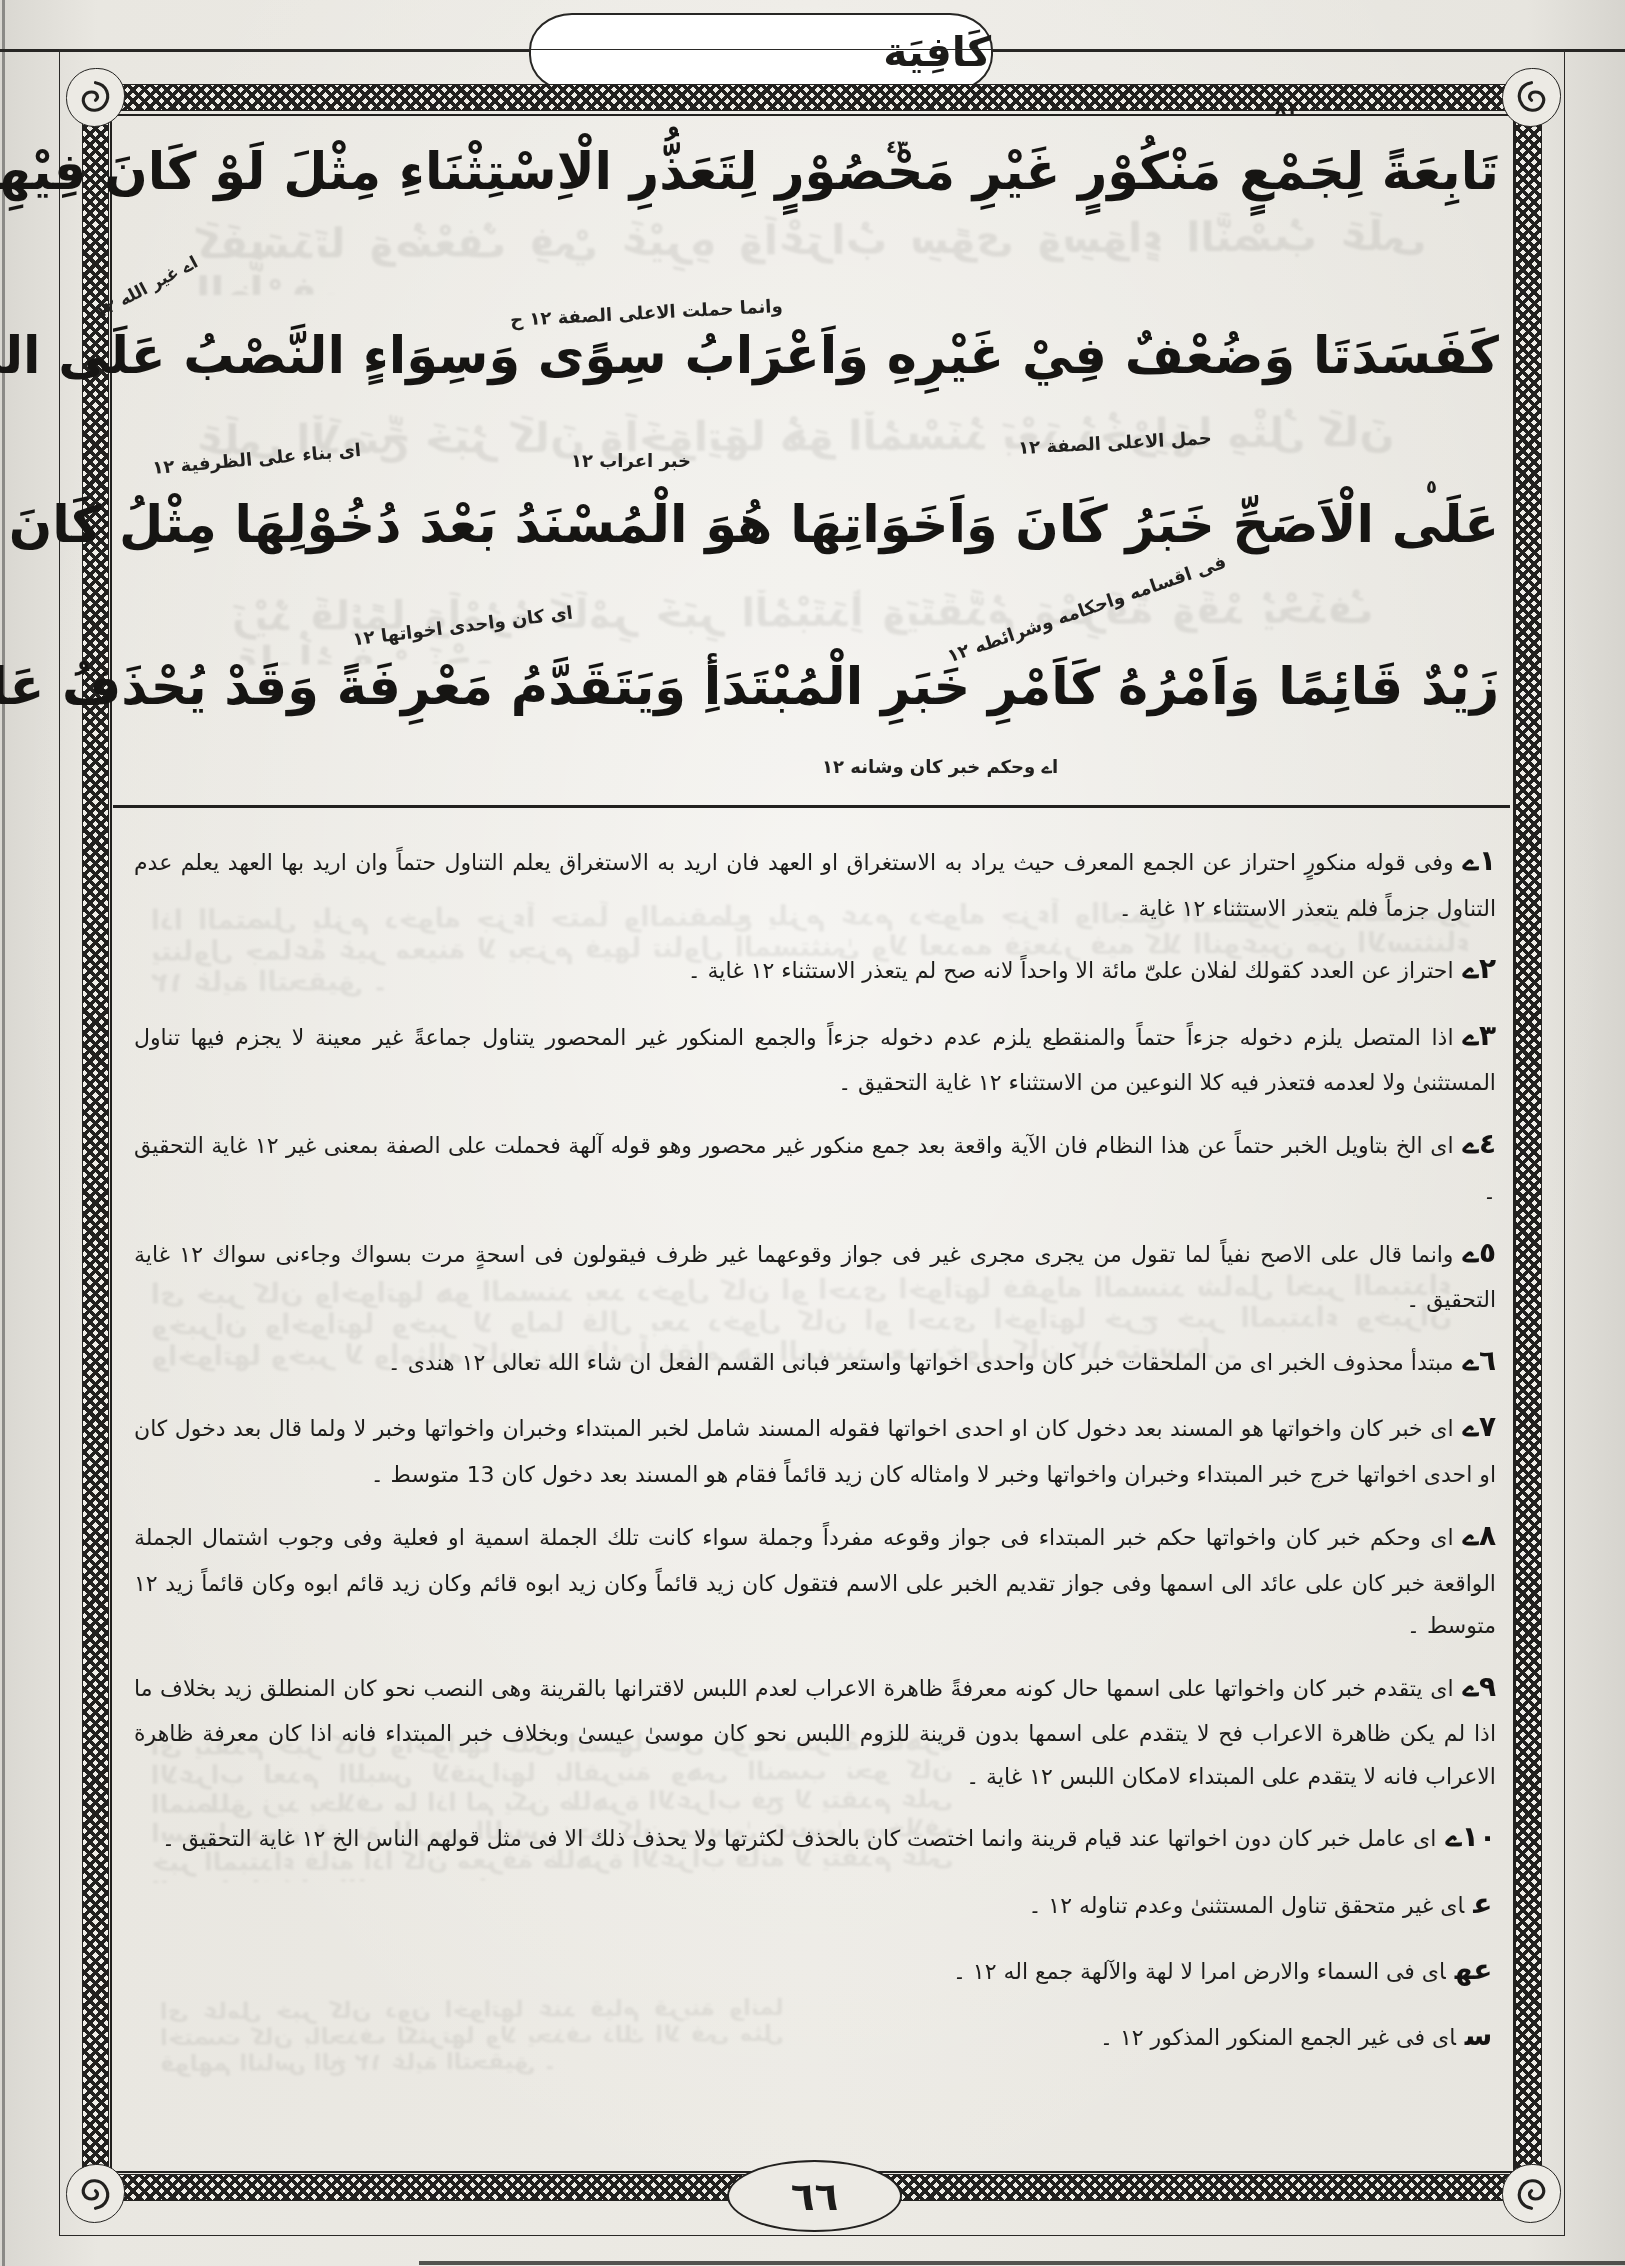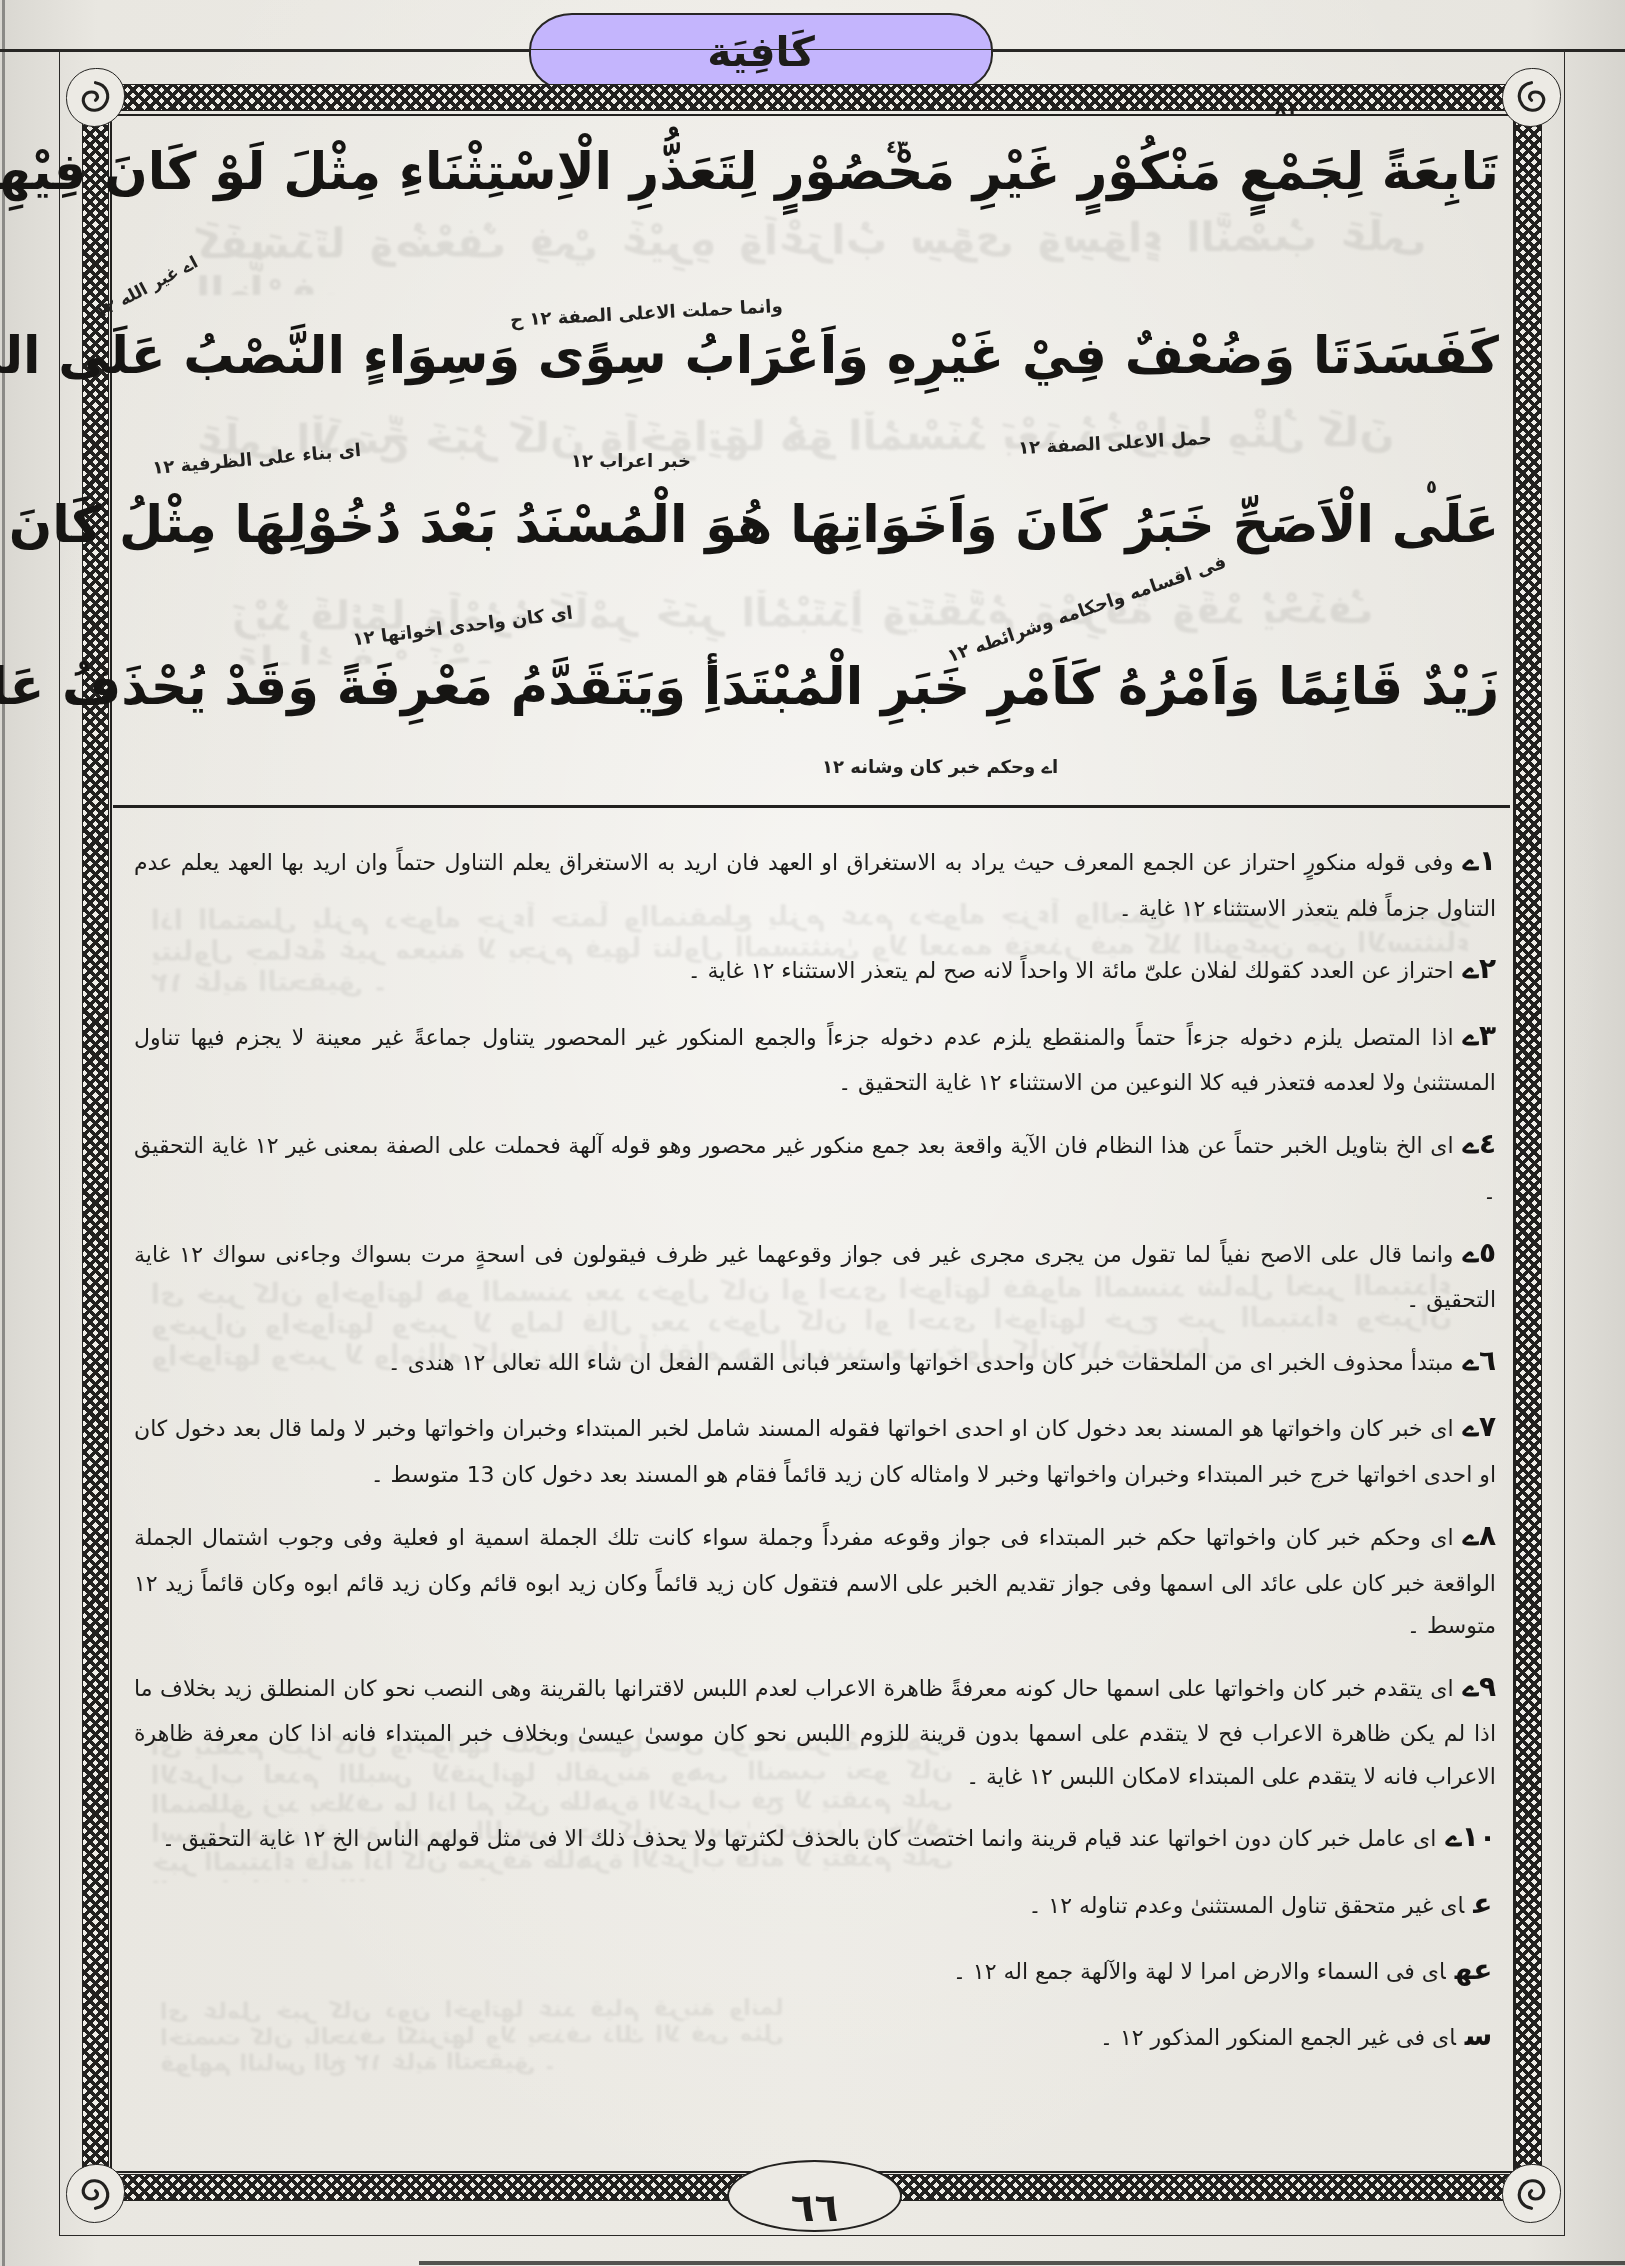--- a/index.html
+++ b/index.html
@@ -15,22 +15,22 @@
       radial-gradient(ellipse at 50% 40%, rgba(255,255,255,.5), rgba(0,0,0,0) 70%),
       linear-gradient(90deg, #d9d7d1 0%, #e9e7e1 6%, #eceae4 50%, #e7e5df 94%, #d6d4ce 100%);
   }
   .scan-edge-left{position:absolute;left:1.8px;top:0;bottom:0;width:3.6px;background:#4a4a48;opacity:.55;}
   .scan-edge-bottom{position:absolute;left:419px;right:0;bottom:1.8px;height:4.5px;background:#2d2d2b;opacity:.8;}
 
   
   .header-rule{position:absolute;top:49px;left:0;width:100%;height:2.7px;background:#272624;}
   .cartouche{
     position:absolute;top:12.5px;left:529px;width:460px;height:75px;
-    background:#c4b5fd;border:2.7px solid #272624;border-radius:43px/37px;
-    display:flex;align-items:center;justify-content:center;
+    background:#ffffff;border:2.7px solid #272624;border-radius:43px/37px;
+    display:flex;align-items:center;justify-content:flex-end;
   }
   .cartouche .title{font-size:41px;font-weight:bold;letter-spacing:1.8px;direction:rtl;}
 
   
   .frame-outer{position:absolute;left:59px;top:49px;width:1504px;height:2185px;border:1.8px solid #2a2927;}
   .band{position:absolute;background-color:#efede7;
     background-image:
       repeating-linear-gradient(45deg, #22211f 0 3.6px, transparent 3.6px 8px),
       repeating-linear-gradient(-45deg, #22211f 0 3.6px, transparent 3.6px 8px);
     border:1.8px solid #22211f;}
@@ -106,21 +106,21 @@
   }
   .fn-marker{
     font-weight:bold;font-size:28px;padding-left:9px;color:#141312;
   }
   .fn-short{margin-right:3.6px;}
 
   
   .pagenum-cartouche{
     position:absolute;left:727px;top:2160px;width:171px;height:68px;
     background:#eceae4;border:2.7px solid #22211f;border-radius:50%;
-    display:flex;align-items:flex-end;justify-content:center;z-index:6;
+    display:flex;align-items:center;justify-content:center;z-index:6;
   }
   .pagenum-cartouche .num{font-size:39px;font-weight:bold;}
 </style>
 </head>
 <body>
 
 <div class="paper"></div>
 <div class="scan-edge-left"></div>
 <div class="scan-edge-bottom"></div>
 

